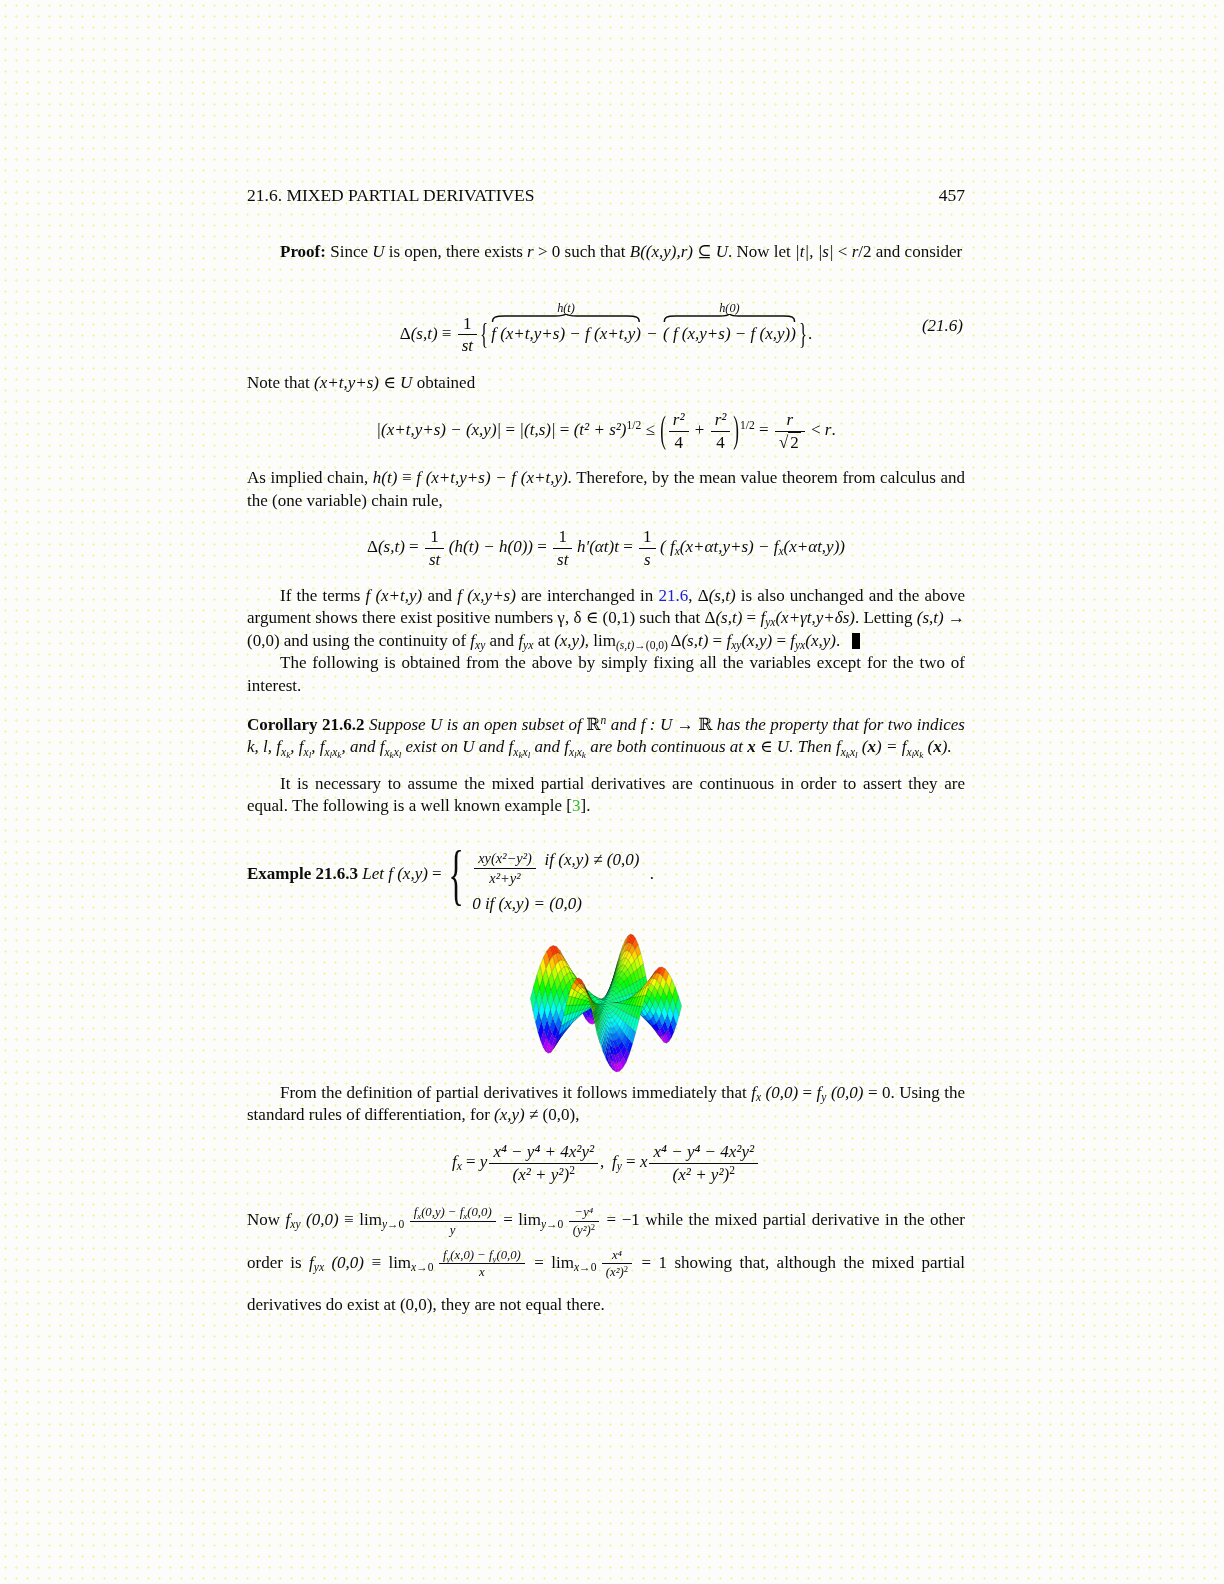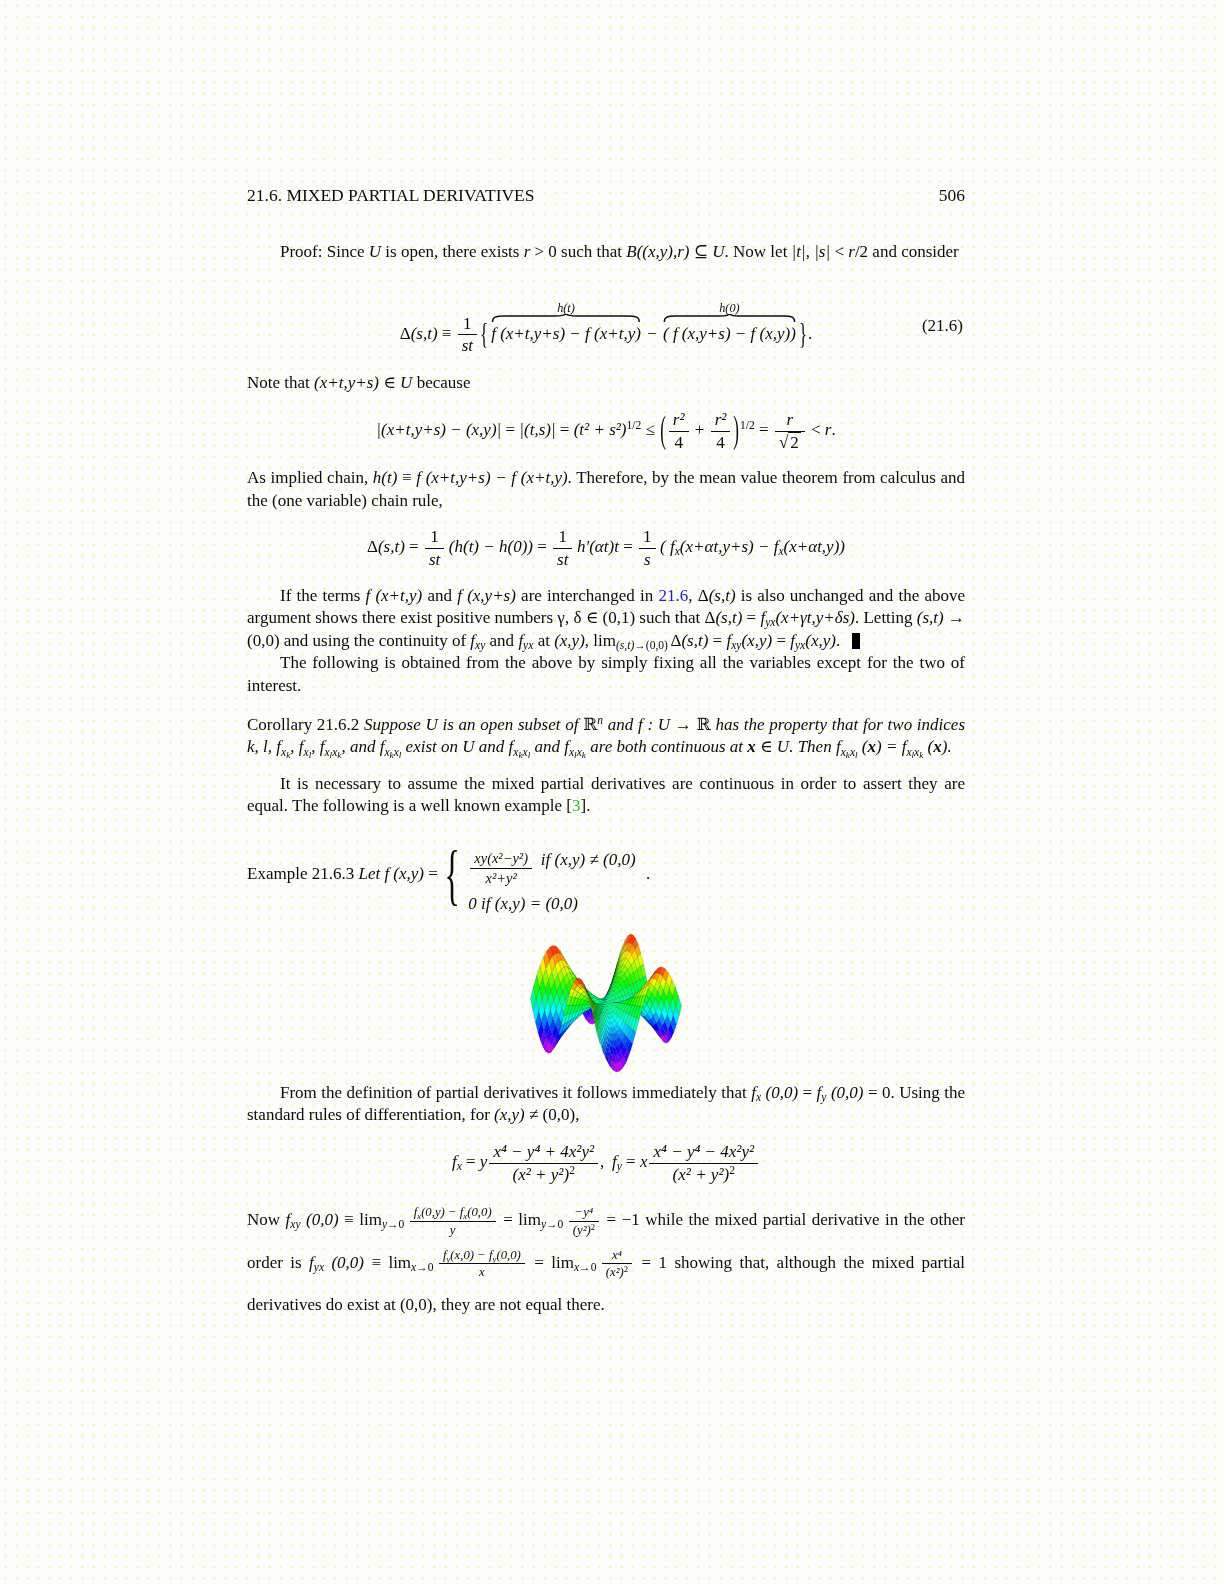--- a/index.html
+++ b/index.html
@@ -13,29 +13,29 @@
     -webkit-font-smoothing:antialiased;
   }
   .content{position:absolute;left:247px;top:184px;width:718px;font-size:17px;line-height:1.33;}
   .pagehead{display:flex;justify-content:space-between;font-size:17.5px;margin-bottom:34px;align-items:flex-end;}
   .content p{margin:0;text-align:justify;}
   p.ind{text-indent:33px;}
   p.thm{margin-top:16px;margin-bottom:14px;}
   p.tall{line-height:2.5;}
   .rm{font-style:normal;}
   .it{font-style:italic;}
-  .bf{font-weight:normal;}
+  .bf{font-weight:bold;}
   .bfit{font-weight:bold;font-style:italic;}
   sub{font-size:68%;vertical-align:-0.3em;line-height:0;}
   sub sub{font-size:80%;vertical-align:-0.25em;}
   sup{font-size:68%;vertical-align:0.5em;line-height:0;}
   .eq{text-align:center;margin:15px 0;position:relative;white-space:nowrap;}
   .eq.braced{padding-top:32px;}
   .eq .tag{position:absolute;right:2px;top:55%;transform:translateY(-50%);}
-  .eq.braced .tag{top:60%;}
+  .eq.braced .tag{top:60%;font-style:italic;}
   .frac{display:inline-block;vertical-align:middle;text-align:center;line-height:1.15;margin:0 2px;}
   .frac .num{display:block;padding:0 4px 1px;white-space:nowrap;}
   .frac .den{display:block;border-top:1.3px solid currentColor;padding:1px 4px 0;white-space:nowrap;}
   .sqrt::before{content:"√";}
   .sqrt .rad{border-top:1.2px solid currentColor;padding:0 2px;}
   .bigd{display:inline-block;vertical-align:middle;transform-origin:center;margin:0 1px;}
   .obr{position:relative;display:inline-block;text-align:right;margin:12px 2px;}
   .obr .lab{position:absolute;bottom:calc(100% + 9px);left:50%;transform:translateX(-50%);font-size:0.72em;line-height:1;white-space:nowrap;}
   .obr .br{position:absolute;bottom:calc(100% + 1px);left:0;right:0;height:8px;}
   .obr .br svg{display:block;width:100%;height:100%;}
@@ -48,34 +48,34 @@
   .sp{display:inline-block;}
   .figure{display:flex;justify-content:center;margin:16px 0 8px;}
   a, .link{cursor:pointer;}
 </style>
 </head>
 <body>
 
 <div class="content">
   <div class="pagehead">
     <span>21.6.  MIXED PARTIAL DERIVATIVES</span>
-    <span>506</span>
+    <span>457</span>
   </div>
   <div id="doc-body">
       <p class="ind "><span class="bf">Proof:</span><span class="rm"> Since </span><span class="it">U</span><span class="rm"> is open, there exists </span><span class="it">r</span><span class="rm"> &gt; 0 such that </span><span class="it">B</span><span class="it">((x,y),r)</span><span class="rm"> ⊆ </span><span class="it">U</span><span class="rm">. Now let </span><span class="it">|t|</span><span class="rm">, </span><span class="it">|s|</span><span class="rm"> &lt; </span><span class="it">r</span><span class="rm">/2 and consider</span></p>
       <div class="eq braced"><span class="rm">Δ</span><span class="it">(s,t)</span><span class="rm"> ≡ </span><span class="frac"><span class="num"><span class="rm">1</span></span><span class="den"><span class="it">st</span></span></span><span class="bigd" style="transform: scaleY(1.7);">{</span><span class="obr"><span class="lab"><span class="it">h(t)</span></span><span class="br">
             <svg viewBox="0 0 100 10" preserveAspectRatio="none">
               <path d="M1,10 C1,4 3,2.5 9,2.5 L43,2.5 C47,2.5 49,1.5 50,0 C51,1.5 53,2.5 57,2.5 L91,2.5 C97,2.5 99,4 99,10" fill="none" stroke="currentColor" stroke-width="1.4" vector-effect="non-scaling-stroke"></path>
             </svg>
           </span><span class="of"><span class="it">f (x+t,y+s) − f (x+t,y)</span></span></span><span class="rm"> − </span><span class="obr"><span class="lab"><span class="it">h(0)</span></span><span class="br">
             <svg viewBox="0 0 100 10" preserveAspectRatio="none">
               <path d="M1,10 C1,4 3,2.5 9,2.5 L43,2.5 C47,2.5 49,1.5 50,0 C51,1.5 53,2.5 57,2.5 L91,2.5 C97,2.5 99,4 99,10" fill="none" stroke="currentColor" stroke-width="1.4" vector-effect="non-scaling-stroke"></path>
             </svg>
           </span><span class="of"><span class="it">( f (x,y+s) − f (x,y))</span></span></span><span class="bigd" style="transform: scaleY(1.7);">}</span><span class="rm">.</span><span class="tag">(21.6)</span></div>
-      <p><span class="rm">Note that </span><span class="it">(x+t,y+s)</span><span class="rm"> ∈ </span><span class="it">U</span><span class="rm"> because</span></p>
+      <p><span class="rm">Note that </span><span class="it">(x+t,y+s)</span><span class="rm"> ∈ </span><span class="it">U</span><span class="rm"> obtained</span></p>
       <div class="eq"><span class="it">|(x+t,y+s) − (x,y)|</span><span class="rm"> = </span><span class="it">|(t,s)|</span><span class="rm"> = </span><span class="it">(t² + s²)</span><sup><span class="rm">1/2</span></sup><span class="rm"> ≤ </span><span class="bigd" style="transform: scaleY(2.2);">(</span><span class="frac"><span class="num"><span class="it">r²</span></span><span class="den"><span class="rm">4</span></span></span><span class="rm"> + </span><span class="frac"><span class="num"><span class="it">r²</span></span><span class="den"><span class="rm">4</span></span></span><span class="bigd" style="transform: scaleY(2.2);">)</span><sup><span class="rm">1/2</span></sup><span class="rm">  = </span><span class="frac"><span class="num"><span class="it">r</span></span><span class="den"><span class="sqrt"><span class="rad"><span class="rm">2</span></span></span></span></span><span class="rm"> &lt; </span><span class="it">r</span><span class="rm">.</span></div>
       <p><span class="rm">As implied chain, </span><span class="it">h</span><span class="it">(t)</span><span class="rm"> ≡ </span><span class="it">f (x+t,y+s) − f (x+t,y)</span><span class="rm">. Therefore, by the mean value theorem from calculus and the (one variable) chain rule,</span></p>
       <div class="eq"><span class="rm">Δ</span><span class="it">(s,t)</span><span class="rm"> = </span><span class="frac"><span class="num"><span class="rm">1</span></span><span class="den"><span class="it">st</span></span></span><span class="sp" style="width: 0.15em;"></span><span class="it">(h(t) − h(0))</span><span class="rm"> = </span><span class="frac"><span class="num"><span class="rm">1</span></span><span class="den"><span class="it">st</span></span></span><span class="sp" style="width: 0.15em;"></span><span class="it">h′(αt)t</span><span class="rm"> = </span><span class="frac"><span class="num"><span class="rm">1</span></span><span class="den"><span class="it">s</span></span></span><span class="sp" style="width: 0.15em;"></span><span class="it">( f</span><sub><span class="it">x</span></sub><span class="it">(x+αt,y+s) − f</span><sub><span class="it">x</span></sub><span class="it">(x+αt,y))</span></div>
       <p class="ind "><span class="rm">If the terms </span><span class="it">f (x+t,y)</span><span class="rm"> and </span><span class="it">f (x,y+s)</span><span class="rm"> are interchanged in </span><span class="rm link" style="color: rgb(33, 33, 204);">21.6</span><span class="rm">, Δ</span><span class="it">(s,t)</span><span class="rm"> is also unchanged and the above argument shows there exist positive numbers γ, δ ∈ (0,1) such that Δ</span><span class="it">(s,t)</span><span class="rm"> = </span><span class="it">f</span><sub><span class="it">yx</span></sub><span class="it">(x+γt,y+δs)</span><span class="rm">. Letting </span><span class="it">(s,t)</span><span class="rm"> → (0,0) and using the continuity of </span><span class="it">f</span><sub><span class="it">xy</span></sub><span class="rm"> and </span><span class="it">f</span><sub><span class="it">yx</span></sub><span class="rm"> at </span><span class="it">(x,y)</span><span class="rm">, lim</span><sub><span class="it">(s,t)</span><span class="rm">→(0,0)</span></sub><span class="sp" style="width: 0.15em;"></span><span class="rm">Δ</span><span class="it">(s,t)</span><span class="rm"> = </span><span class="it">f</span><sub><span class="it">xy</span></sub><span class="it">(x,y)</span><span class="rm"> = </span><span class="it">f</span><sub><span class="it">yx</span></sub><span class="it">(x,y)</span><span class="rm">. </span><span class="qed"></span></p>
       <p class="ind "><span class="rm">The following is obtained from the above by simply fixing all the variables except for the two of interest.</span></p>
       <p class="thm"><span class="bf">Corollary 21.6.2 </span><span class="it">Suppose U is an open subset of </span><span class="rm">ℝ</span><sup><span class="it">n</span></sup><span class="it"> and f : U → </span><span class="rm">ℝ</span><span class="it"> has the property that for two indices k, l, f</span><sub><span class="it">x</span><sub><span class="it">k</span></sub></sub><span class="it">, f</span><sub><span class="it">x</span><sub><span class="it">l</span></sub></sub><span class="it">, f</span><sub><span class="it">x</span><sub><span class="it">l</span></sub><span class="it">x</span><sub><span class="it">k</span></sub></sub><span class="it">, and f</span><sub><span class="it">x</span><sub><span class="it">k</span></sub><span class="it">x</span><sub><span class="it">l</span></sub></sub><span class="it"> exist on U and f</span><sub><span class="it">x</span><sub><span class="it">k</span></sub><span class="it">x</span><sub><span class="it">l</span></sub></sub><span class="it"> and f</span><sub><span class="it">x</span><sub><span class="it">l</span></sub><span class="it">x</span><sub><span class="it">k</span></sub></sub><span class="it"> are both continuous at </span><span class="bfit">x</span><span class="it"> ∈ U. Then f</span><sub><span class="it">x</span><sub><span class="it">k</span></sub><span class="it">x</span><sub><span class="it">l</span></sub></sub><span class="it"> (</span><span class="bfit">x</span><span class="it">) = f</span><sub><span class="it">x</span><sub><span class="it">l</span></sub><span class="it">x</span><sub><span class="it">k</span></sub></sub><span class="it"> (</span><span class="bfit">x</span><span class="it">).</span></p>
       <p class="ind "><span class="rm">It is necessary to assume the mixed partial derivatives are continuous in order to assert they are equal. The following is a well known example [</span><span class="rm link" style="color: rgb(51, 187, 51);">3</span><span class="rm">].</span></p>
       <p class="thm"><span class="bf">Example 21.6.3 </span><span class="it">Let f (x,y)</span><span class="rm"> = </span><span class="cases">
           <span class="lb">{</span>
           <span class="rows">

